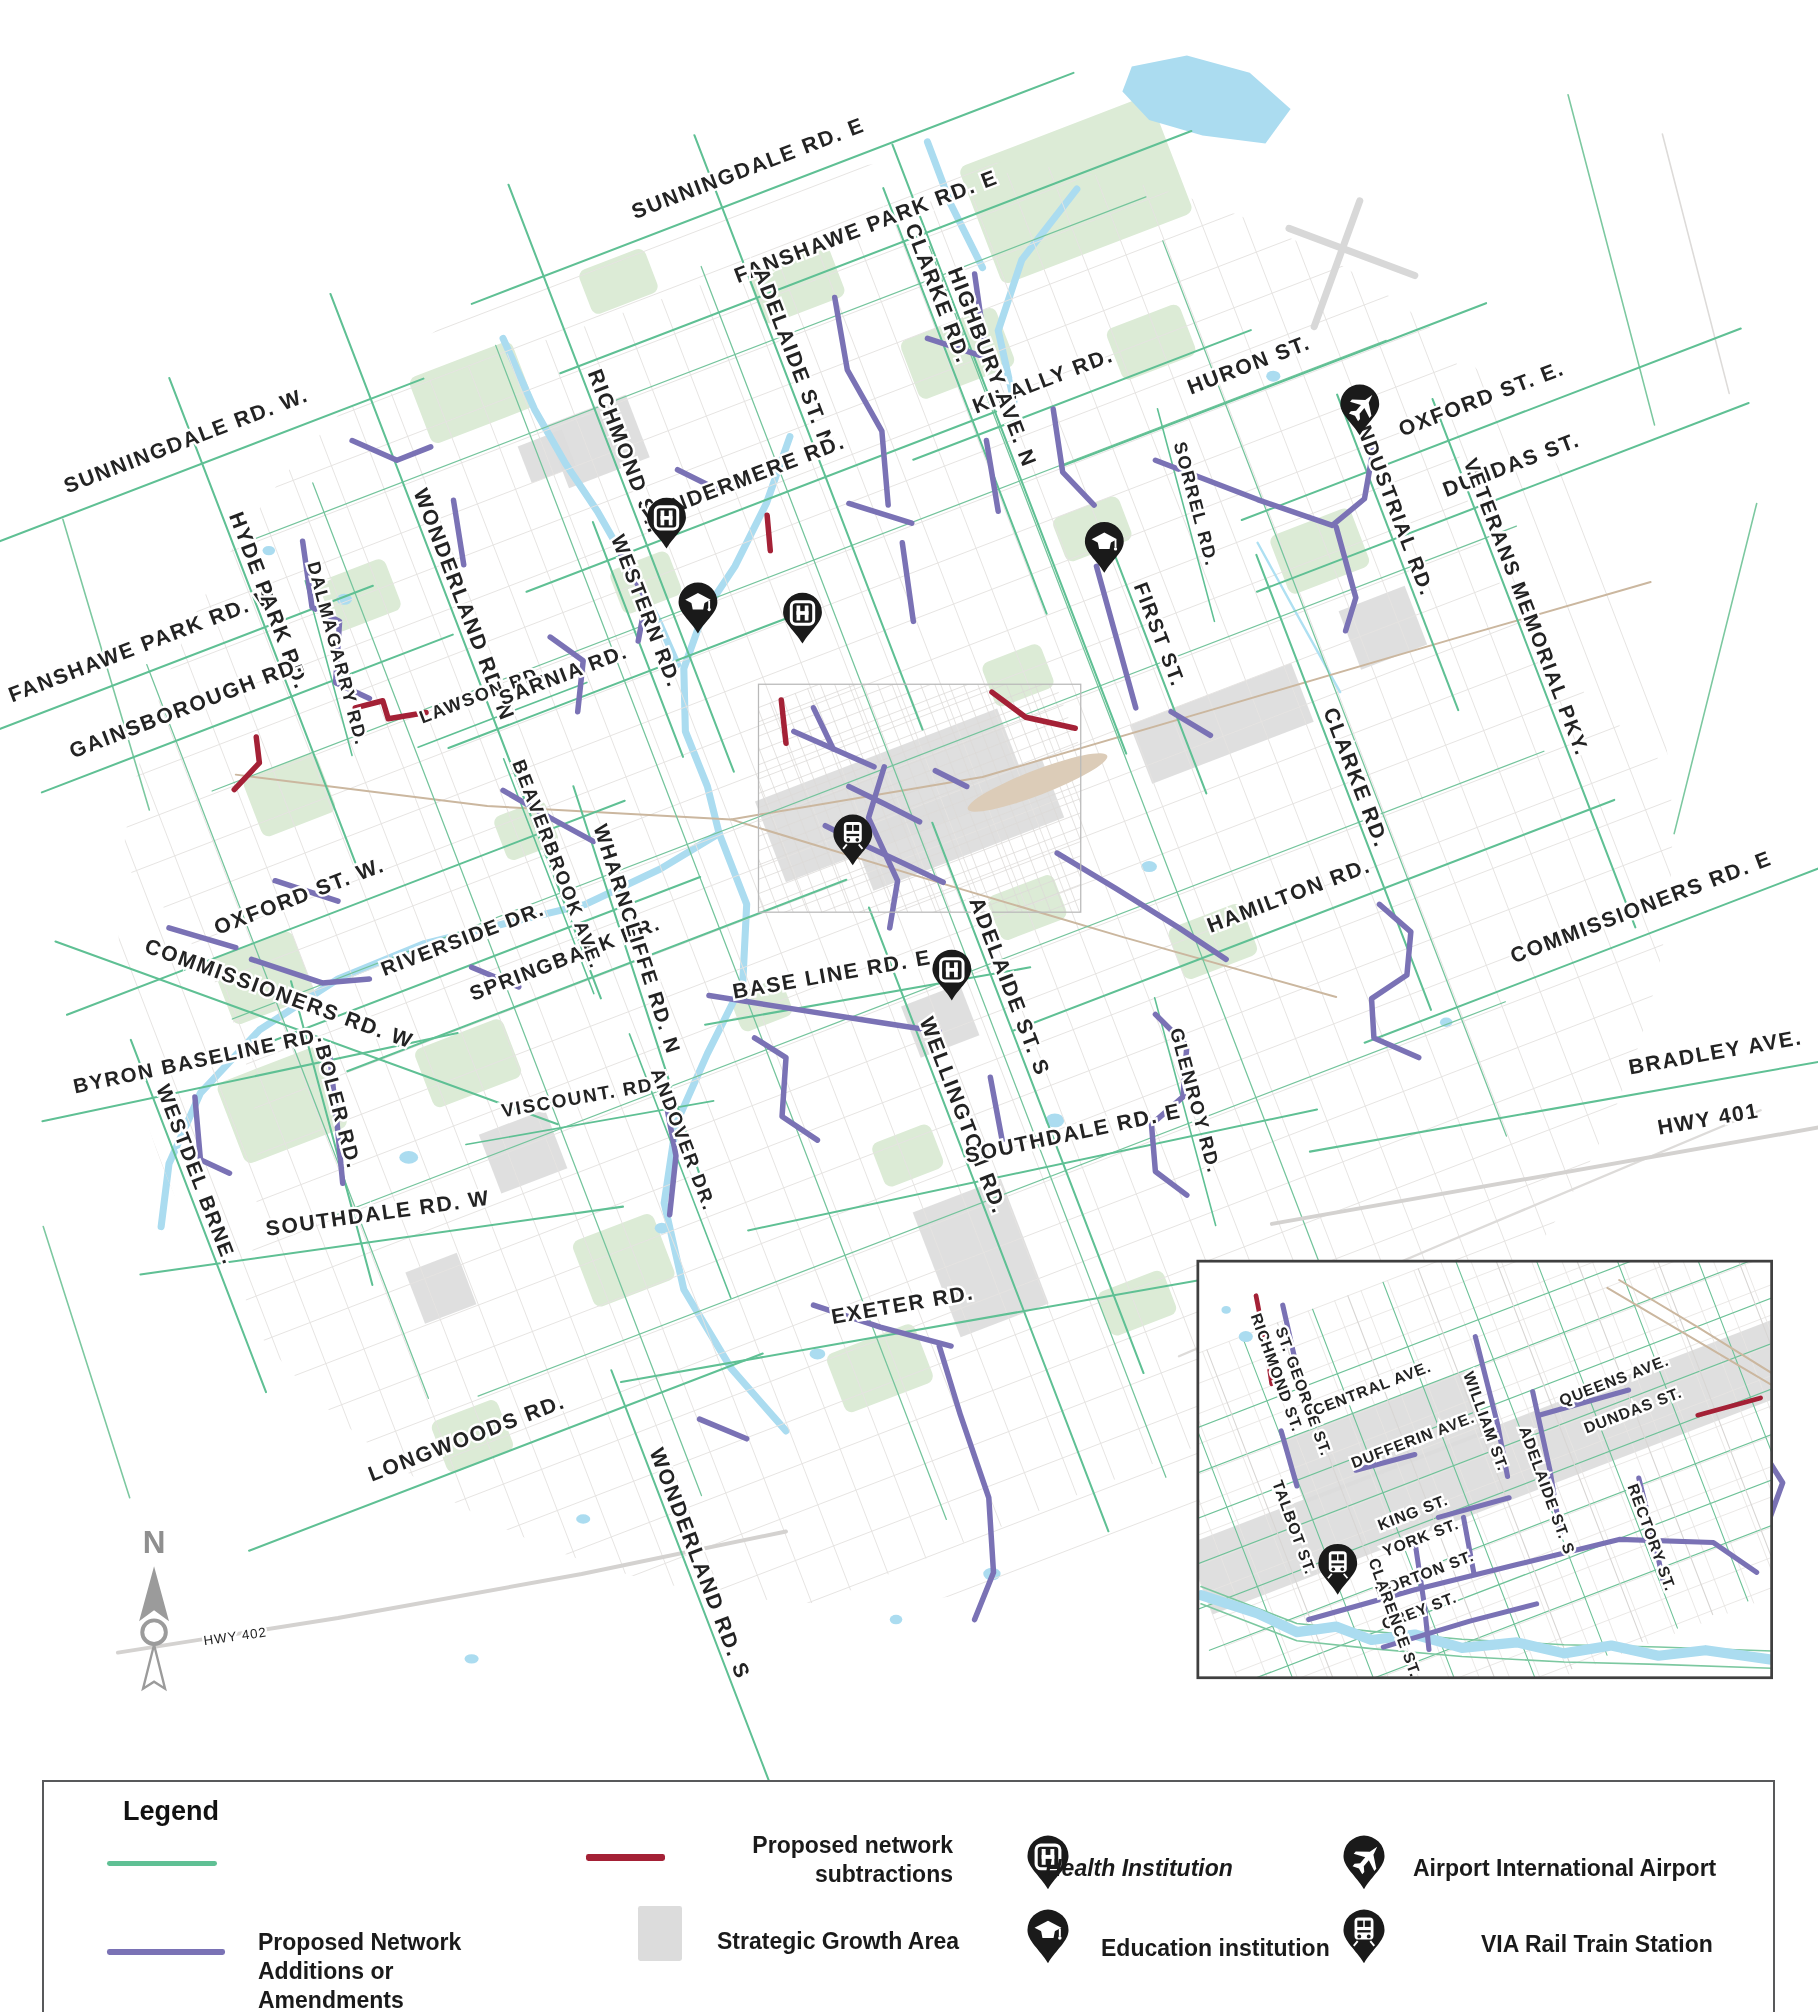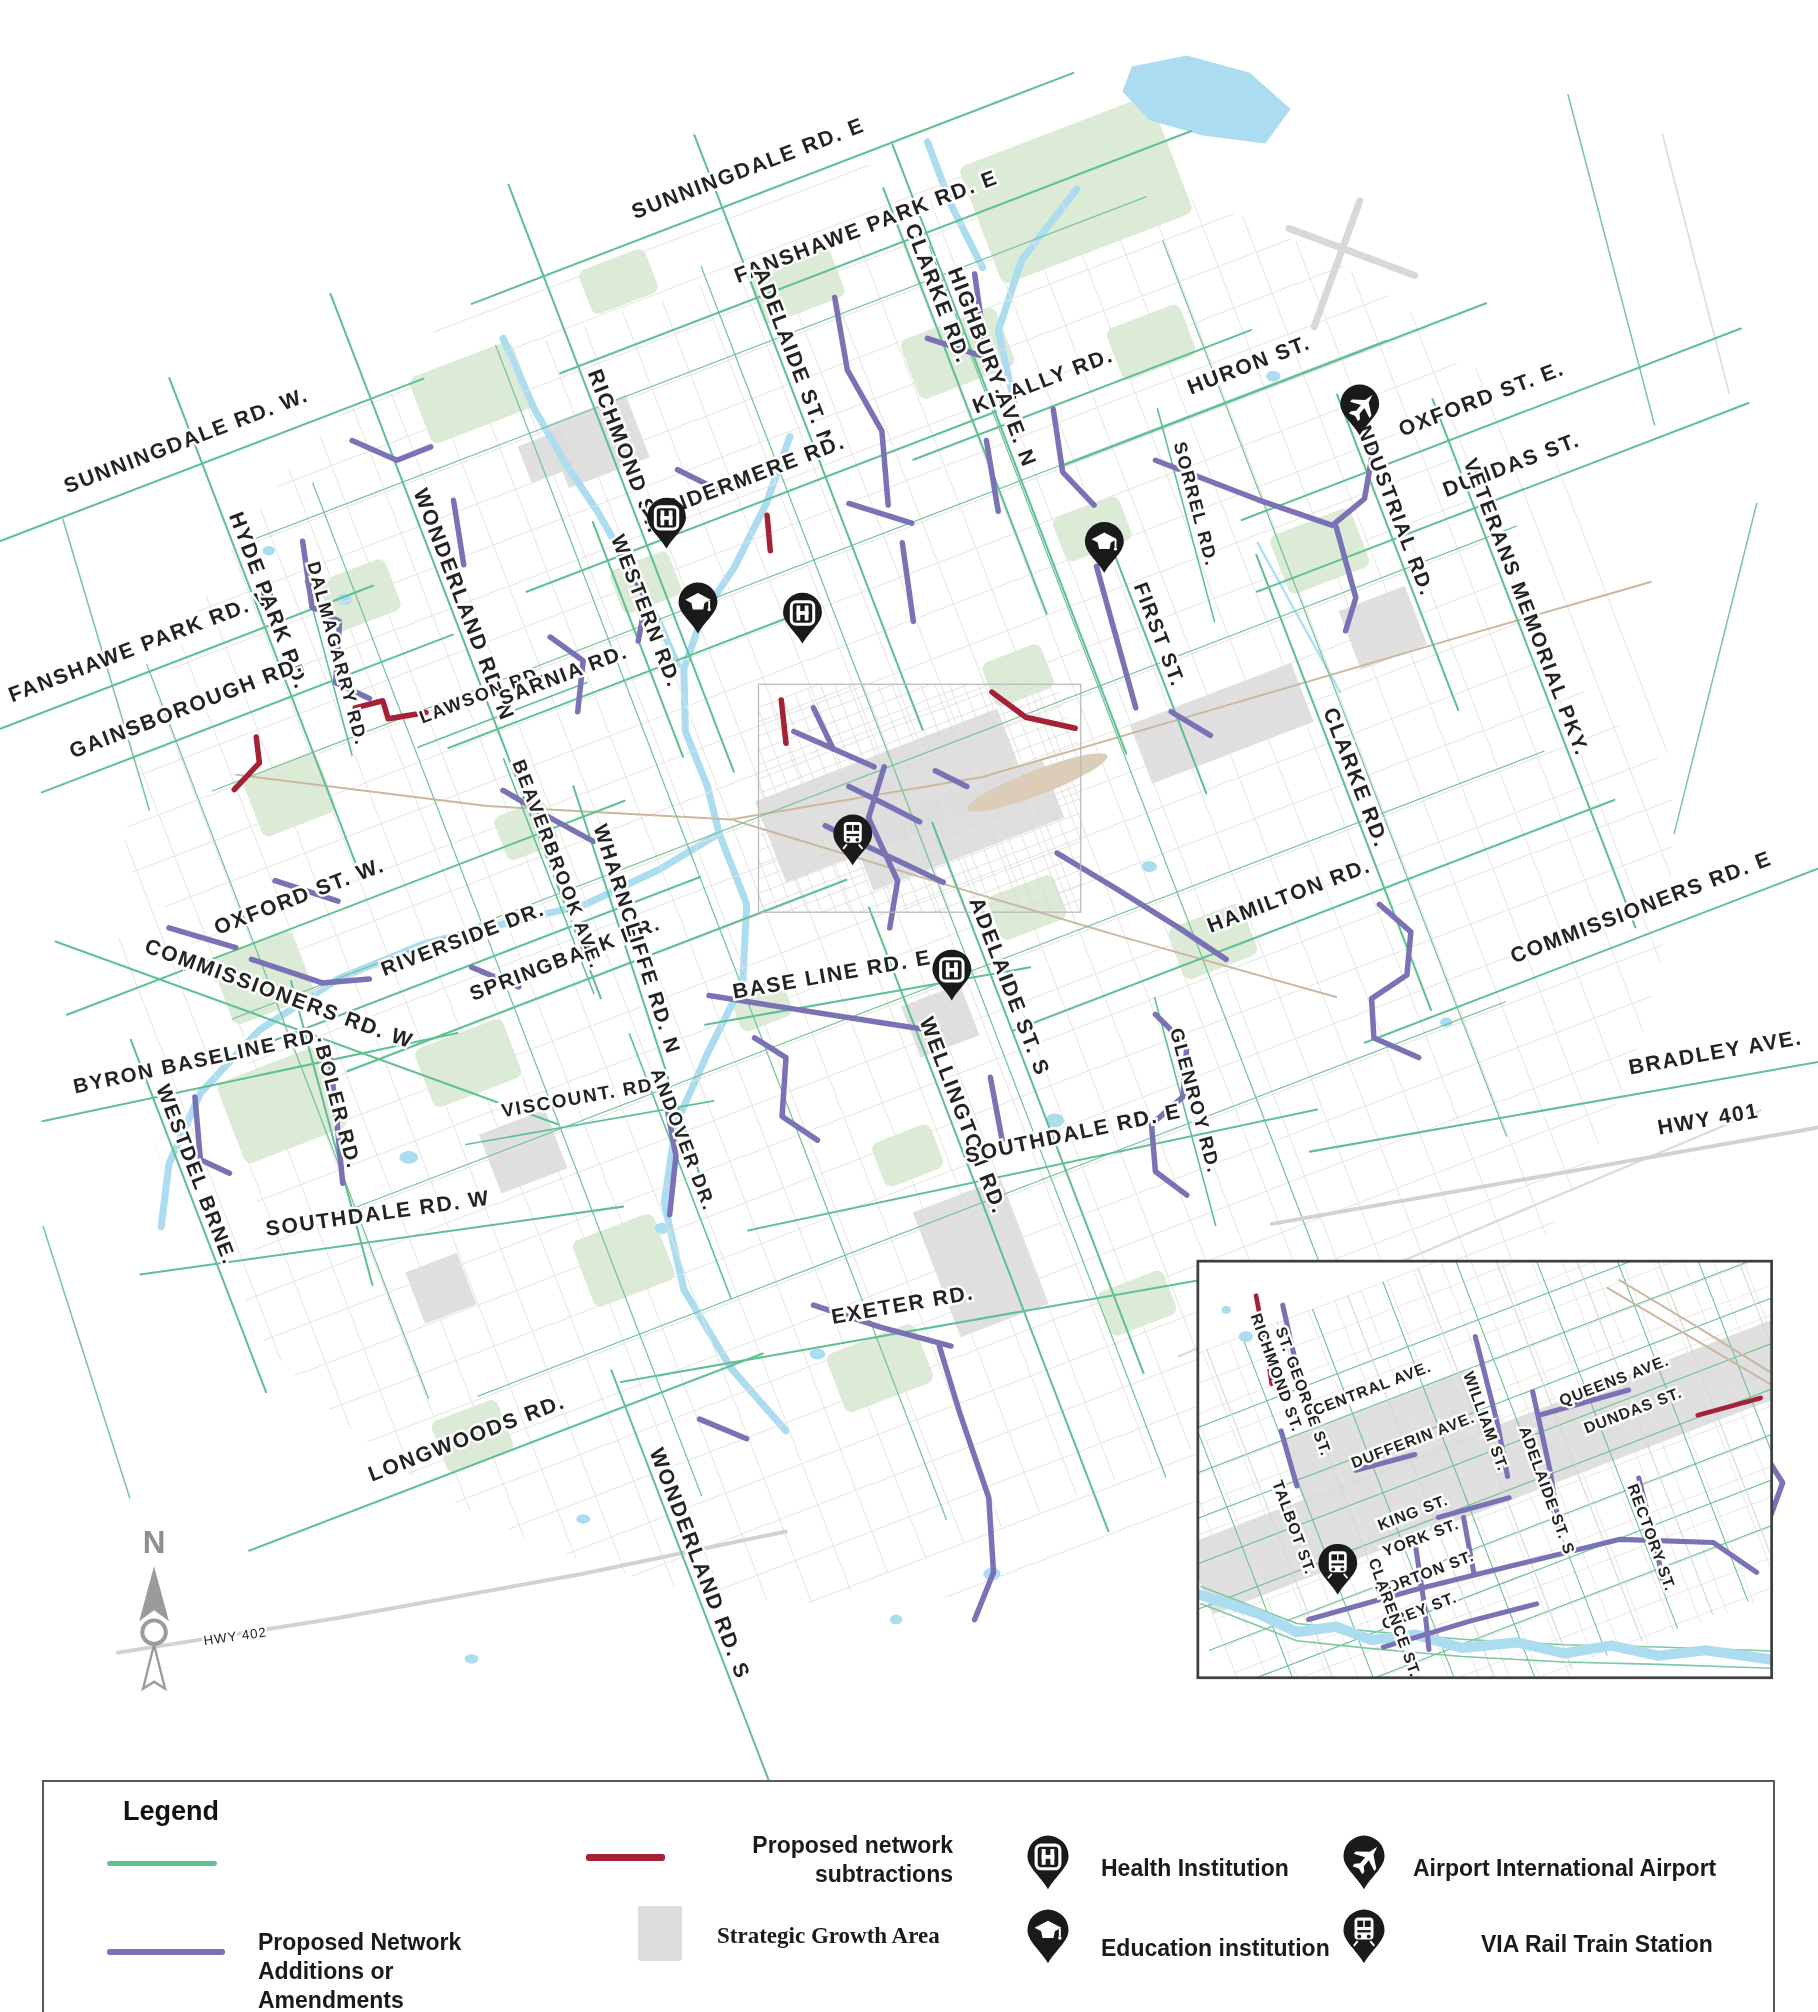--- a/index.html
+++ b/index.html
@@ -597,26 +597,26 @@
 
     <div class="lg-swatch" style="left:63px;top:79px;width:110px;height:4.7px;background:#5fc094;"></div>
 
     <div class="lg-swatch" style="left:63px;top:167px;width:118px;height:6.3px;background:#7a72b5;"></div>
     <div class="lg-abs lg-text" style="left:214px;top:146px;width:283px;">Proposed Network Additions or Amendments</div>
 
     <div class="lg-swatch" style="left:542px;top:72px;width:79px;height:7px;background:#a42136;"></div>
     <div class="lg-abs lg-text" style="left:673px;top:49px;width:236px;text-align:right;">Proposed network subtractions</div>
 
     <div class="lg-swatch" style="left:594px;top:124px;width:44px;height:55px;background:#dcdcdc;"></div>
-    <div class="lg-abs lg-text" style="left:673px;top:139px;width:267px;font-family:Liberation Serif, serif;">Strategic Growth Area</div>
+    <div class="lg-abs lg-text" style="left:673px;top:145px;width:267px;">Strategic Growth Area</div>
 
     <svg class="lg-pin" style="left:981px;top:52px;" width="46" height="60" viewBox="-29 -36 58 76">
         <use href="#pin-health"></use>
       </svg>
-    <div class="lg-abs lg-text" style="left:1057px;top:72px;">Health Institution</div>
+    <div class="lg-abs lg-text" style="left:1001px;top:72px;font-style:italic;">Health Institution</div>
 
     <svg class="lg-pin" style="left:981px;top:126px;" width="46" height="60" viewBox="-29 -36 58 76">
         <use href="#pin-education"></use>
       </svg>
     <div class="lg-abs lg-text" style="left:1057px;top:152px;">Education institution</div>
 
     <svg class="lg-pin" style="left:1297px;top:52px;" width="46" height="60" viewBox="-29 -36 58 76">
         <use href="#pin-airport"></use>
       </svg>
     <div class="lg-abs lg-text" style="left:1369px;top:72px;">Airport International Airport</div>

